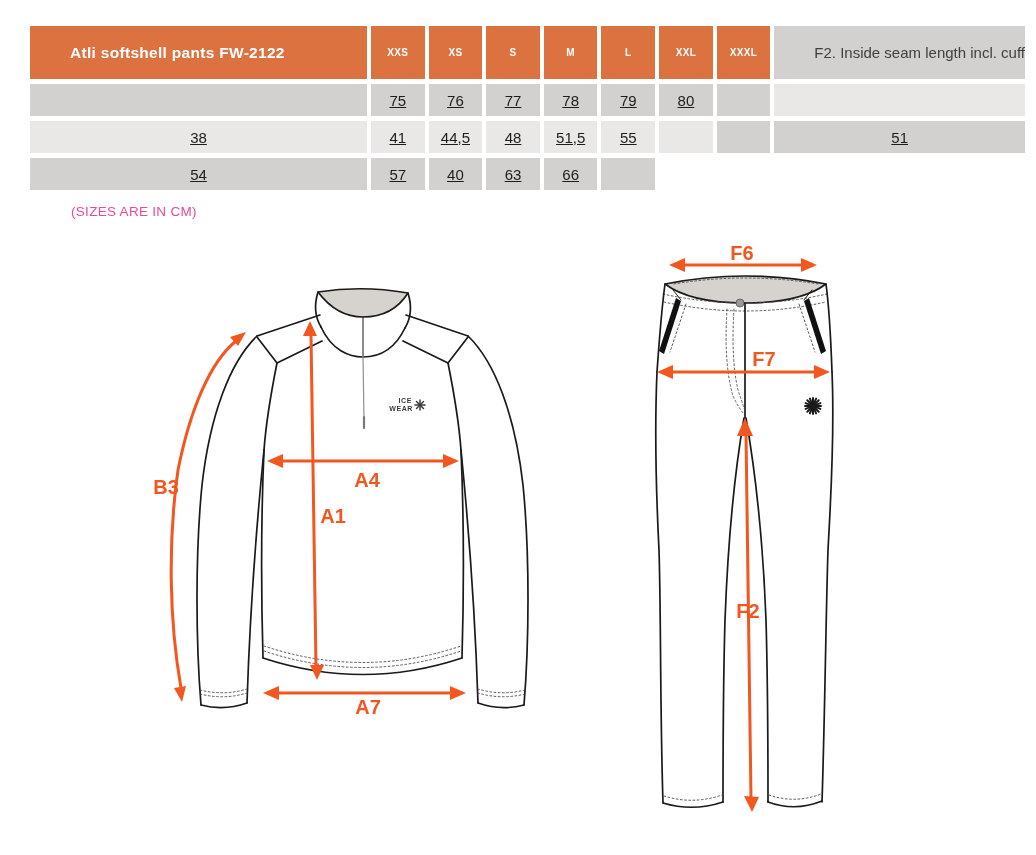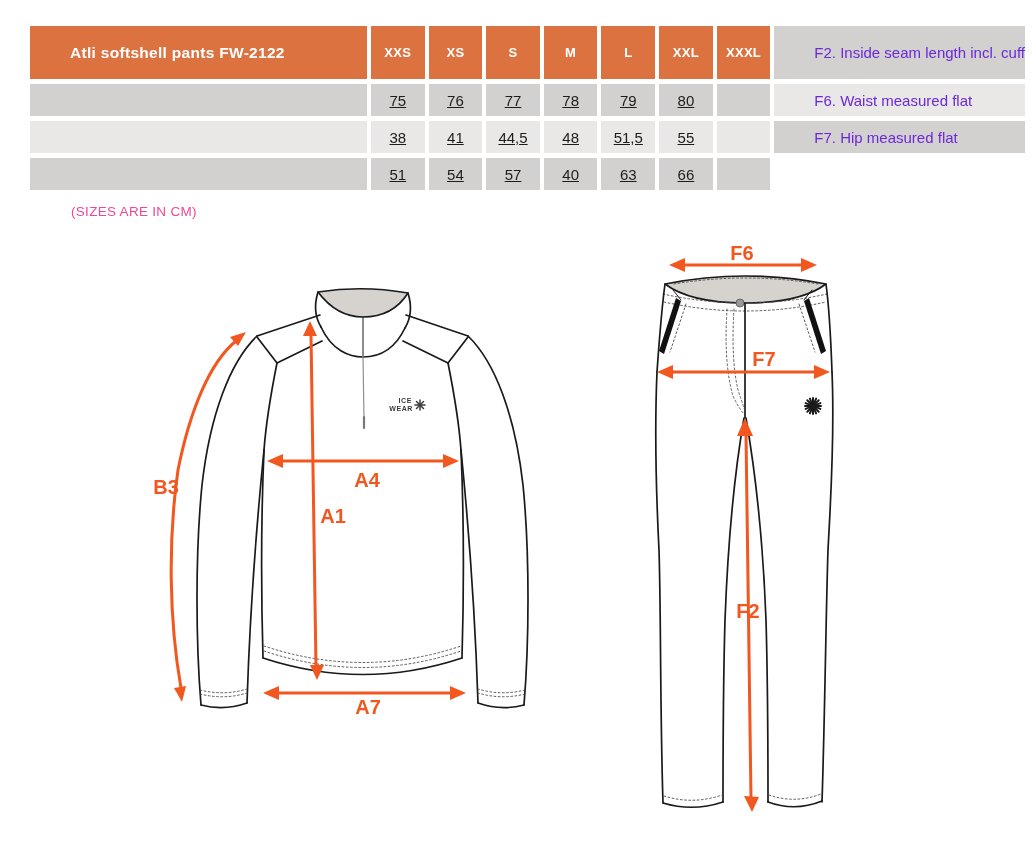--- a/index.html
+++ b/index.html
@@ -2,25 +2,25 @@
 <html><head>
 <meta charset="utf-8">
 <style>
   html,body{margin:0;padding:0;background:#fff;}
   .canvas{position:relative;width:1036px;height:855px;background:#fff;overflow:hidden;
           font-family:"Liberation Sans",sans-serif;}
   #size-table{position:absolute;left:30px;top:26px;width:995px;display:grid;
               grid-template-columns:337px repeat(8,1fr);
               grid-template-rows:53px 32px 32px 32px;gap:5px 4px;}
   .cell{display:flex;align-items:center;justify-content:center;white-space:nowrap;}
-  .hd{background:#DC7240;color:#fff;font-weight:bold;font-size:13px;letter-spacing:.3px;}
+  .hd{background:#DC7240;color:#fff;font-weight:bold;font-size:10px;letter-spacing:.3px;}
   .hd-title{justify-content:flex-start;padding-left:40px;font-size:15.5px;}
   .r-dark{background:#D2D1CF;}
   .r-light{background:#E9E8E6;}
-  .lbl{justify-content:flex-start;padding-left:40px;font-size:15px;color:#6d28d9;}
+  .lbl{justify-content:flex-start;padding-left:40px;font-size:15px;color:#404040;}
   .val{font-size:15px;color:#1d1d1b;text-decoration:underline;}
   #cm-note{position:absolute;left:71px;top:204px;font-size:13.5px;color:#ec4899;letter-spacing:.3px;}
   #diagrams{position:absolute;left:0;top:232px;}
   .ln{fill:none;stroke:#1a1a1a;stroke-width:1.7;stroke-linecap:round;stroke-linejoin:round;}
   .thin{fill:none;stroke:#1a1a1a;stroke-width:1;stroke-linecap:round;}
   .dot{fill:none;stroke:#4a4a4a;stroke-width:.9;stroke-dasharray:1.8 2.4;stroke-linecap:round;}
   .gfill{fill:#D6D3CF;stroke:#1a1a1a;stroke-width:1.7;stroke-linejoin:round;}
   .arrow{fill:none;stroke:#F2571F;stroke-width:3;stroke-linecap:round;}
   .ahead{fill:#F2571F;stroke:none;}
   .mlabel{fill:#F2571F;font-family:"Liberation Sans",sans-serif;font-size:20px;font-weight:600;text-anchor:middle;}
@@ -45,30 +45,28 @@
       <div class="cell hd">XXXL</div>
       <div class="cell r-dark lbl">F2. Inside seam length incl. cuff</div>
       <div class="cell r-dark val"></div>
       <div class="cell r-dark val">75</div>
       <div class="cell r-dark val">76</div>
       <div class="cell r-dark val">77</div>
       <div class="cell r-dark val">78</div>
       <div class="cell r-dark val">79</div>
       <div class="cell r-dark val">80</div>
       <div class="cell r-dark val"></div>
-      <div class="cell r-light lbl">F6. Waist measured flat</div>
       <div class="cell r-light val"></div>
       <div class="cell r-light val">38</div>
       <div class="cell r-light val">41</div>
       <div class="cell r-light val">44,5</div>
       <div class="cell r-light val">48</div>
       <div class="cell r-light val">51,5</div>
       <div class="cell r-light val">55</div>
       <div class="cell r-light val"></div>
-      <div class="cell r-dark lbl">F7. Hip measured flat</div>
       <div class="cell r-dark val"></div>
       <div class="cell r-dark val">51</div>
       <div class="cell r-dark val">54</div>
       <div class="cell r-dark val">57</div>
       <div class="cell r-dark val">40</div>
       <div class="cell r-dark val">63</div>
       <div class="cell r-dark val">66</div>
       <div class="cell r-dark val"></div>
     </div>
 

